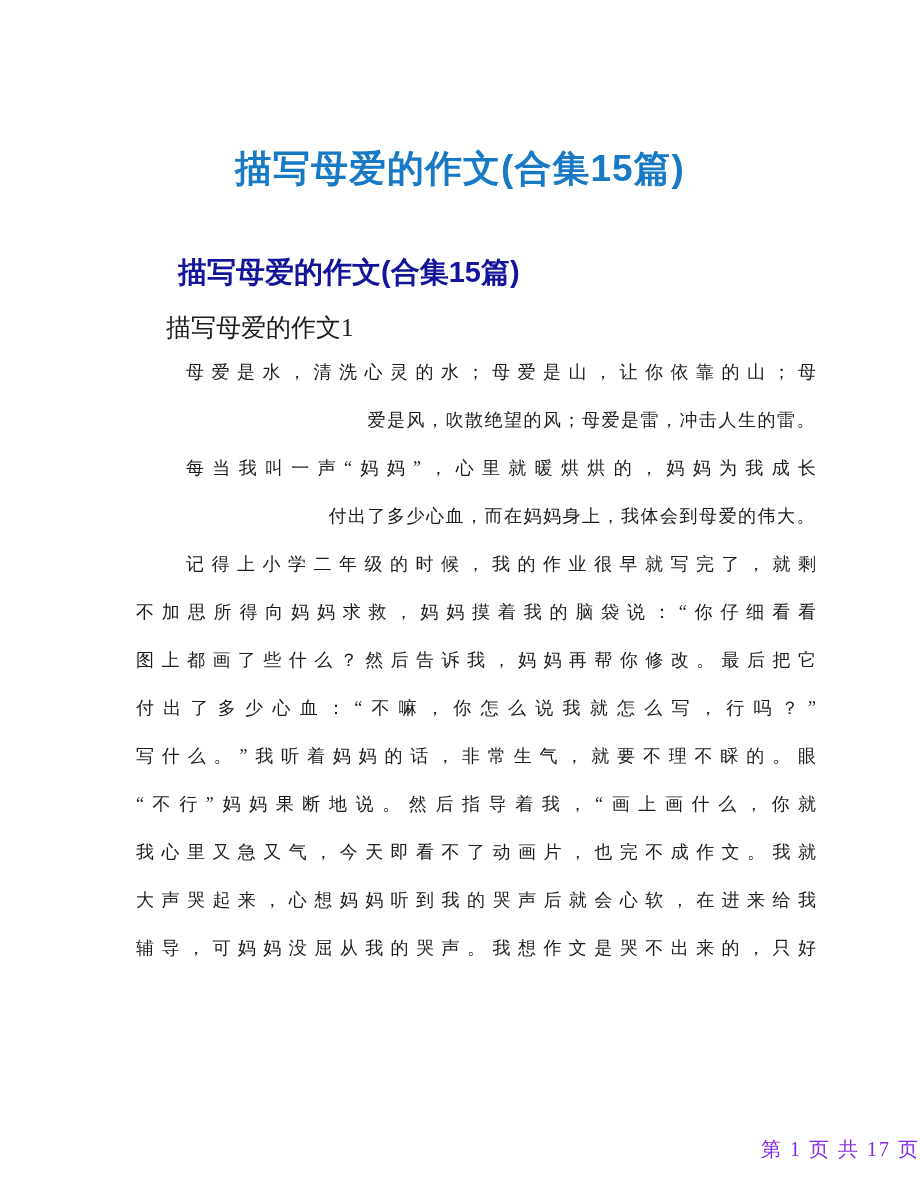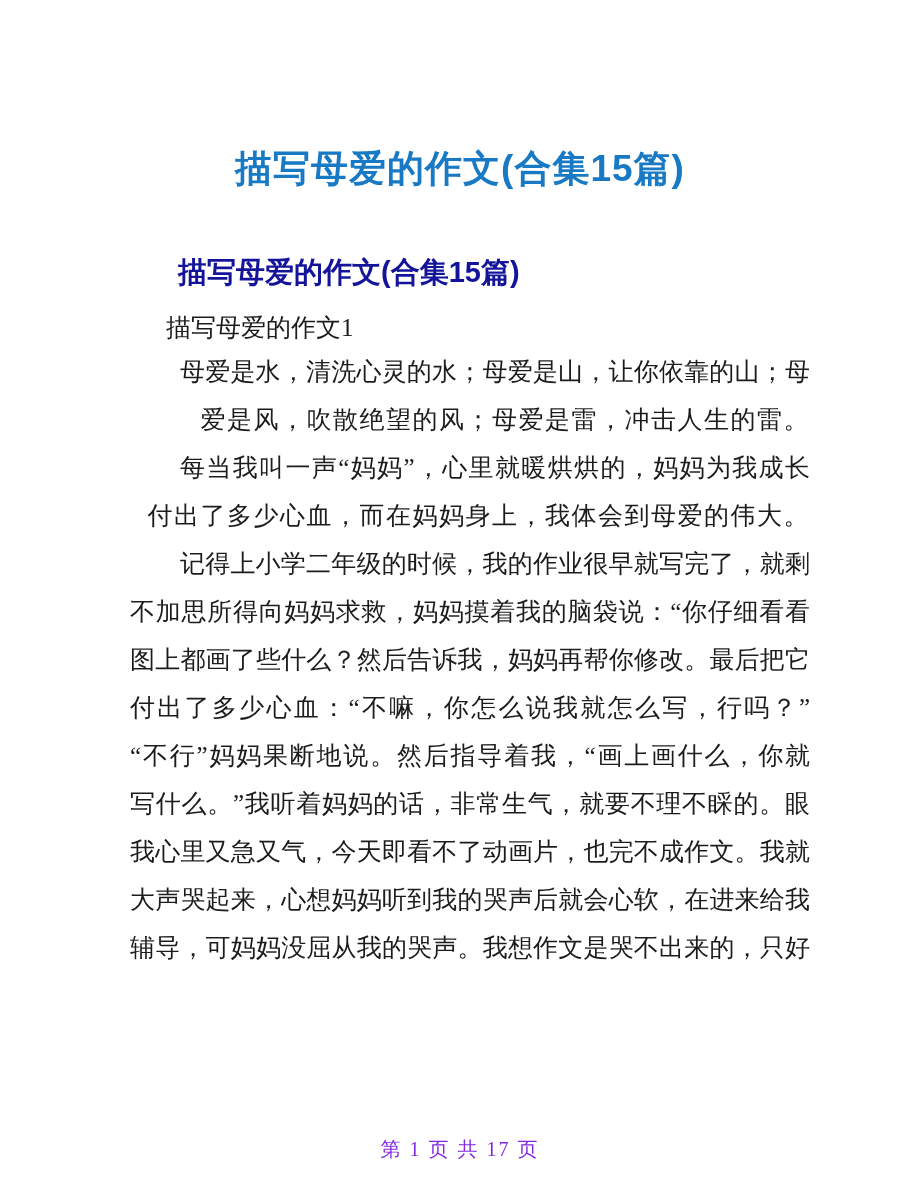--- a/index.html
+++ b/index.html
@@ -44,23 +44,23 @@
     top: 279px;
     left: 166px;
     margin: 0;
     font-size: 25px;
     font-weight: normal;
     color: var(--color-body-text, #1c1c1c);
   }
   .essay-body {
     position: absolute;
     top: 316px;
-    left: 130px;
+    left: 136px;
     width: 680px;
-    font-size: 25px;
+    font-size: 18px;
     color: var(--color-body-text, #1c1c1c);
   }
   .essay-line {
     height: 48px;
     line-height: 48px;
     overflow: hidden;
     letter-spacing: 1.5px;   
     text-align: right;
   }
   .essay-line.justify {
@@ -70,21 +70,21 @@
     -moz-text-align-last: justify;
   }
   .essay-line.indent {
     padding-left: 50px;
   }
   .page-footer {
     position: absolute;
     top: 1104px;
     left: 0;
     width: 920px;
-    text-align: center;
+    text-align: right;
     font-size: 20px;
     letter-spacing: 2px;
     color: var(--color-footer-purple, #8229e0);
   }
 </style>
 </head>
 <body>
 
 <div class="page">
 
@@ -96,22 +96,22 @@
 
   <div class="essay-body" id="essay-body">
       <div class="essay-line indent justify">母爱是水，清洗心灵的水；母爱是山，让你依靠的山；母</div>
       <div class="essay-line">爱是风，吹散绝望的风；母爱是雷，冲击人生的雷。</div>
       <div class="essay-line indent justify">每当我叫一声“妈妈”，心里就暖烘烘的，妈妈为我成长</div>
       <div class="essay-line">付出了多少心血，而在妈妈身上，我体会到母爱的伟大。</div>
       <div class="essay-line indent justify">记得上小学二年级的时候，我的作业很早就写完了，就剩</div>
       <div class="essay-line justify">不加思所得向妈妈求救，妈妈摸着我的脑袋说：“你仔细看看</div>
       <div class="essay-line justify">图上都画了些什么？然后告诉我，妈妈再帮你修改。最后把它</div>
       <div class="essay-line justify">付出了多少心血：“不嘛，你怎么说我就怎么写，行吗？”</div>
+      <div class="essay-line justify">写什么。”我听着妈妈的话，非常生气，就要不理不睬的。眼</div>
       <div class="essay-line justify">“不行”妈妈果断地说。然后指导着我，“画上画什么，你就</div>
-      <div class="essay-line justify">写什么。”我听着妈妈的话，非常生气，就要不理不睬的。眼</div>
       <div class="essay-line justify">我心里又急又气，今天即看不了动画片，也完不成作文。我就</div>
       <div class="essay-line justify">大声哭起来，心想妈妈听到我的哭声后就会心软，在进来给我</div>
       <div class="essay-line justify">辅导，可妈妈没屈从我的哭声。我想作文是哭不出来的，只好</div>
     </div>
 
   <div class="page-footer">
     <span>第 1 页 共 17 页</span>
   </div>
 
 </div>

